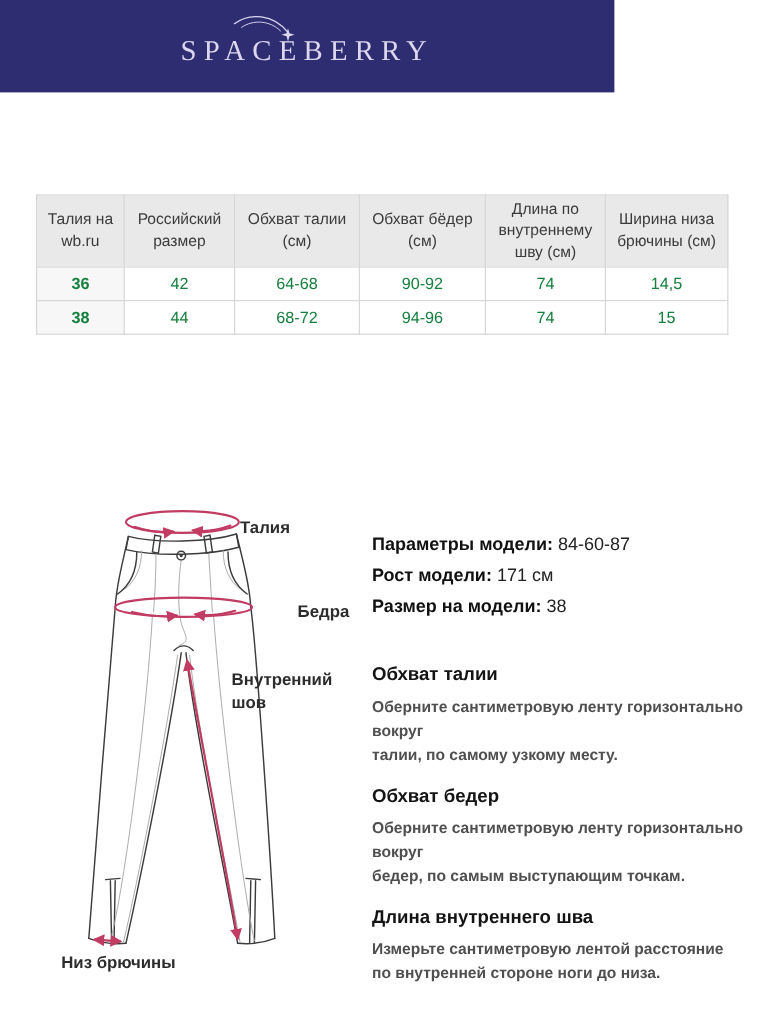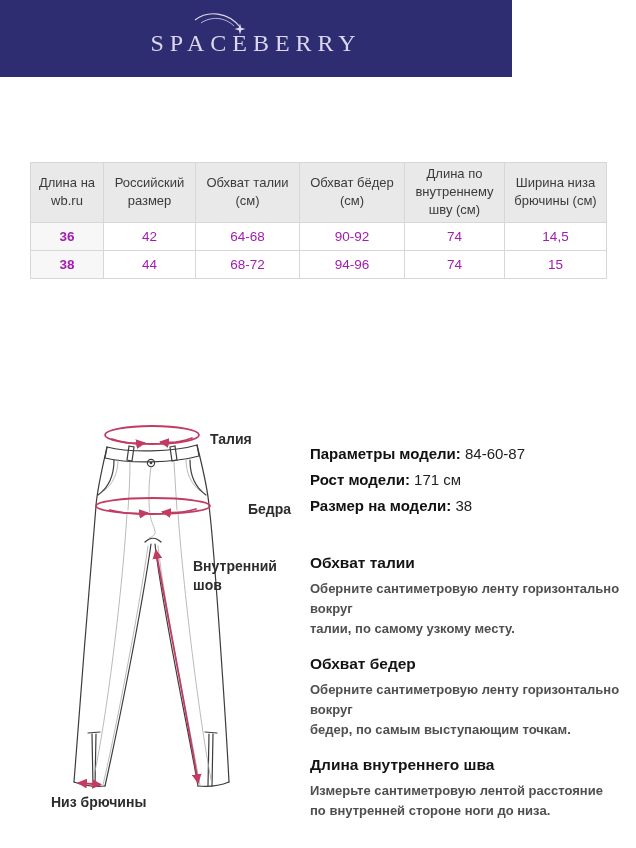--- a/index.html
+++ b/index.html
@@ -47,35 +47,35 @@
     font-size: 13px;
     font-weight: 400;
     color: #3b3b3b;
     line-height: 1.4;
     padding: 2px 4px;
   }
   table.size-table td {
     background: #ffffff;
     height: 28px;
     font-size: 13.5px;
-    color: #a21caf;
+    color: #15803d;
   }
   table.size-table td.first {
     background: #f7f7f7;
     font-weight: 700;
   }
 
   
   .diagram { position: absolute; left: 48px; top: 418px; width: 250px; height: 400px; }
   .diagram svg { position: absolute; left: 0; top: 0; }
   .dlabel {
     position: absolute;
     font-size: 14px; font-weight: 600; color: #2c2c2c; line-height: 1.35;
   }
-  .dlabel.waist  { left: 162px; top: 12px; }
+  .dlabel.waist  { left: 152px; top: 12px; }
   .dlabel.hips   { left: 160px; top: 82px; margin-left: 40px; }
   .dlabel.inseam { left: 145px; top: 139px; width: 100px; }
   .dlabel.hem    { left: 3px;  top: 375px; }
 
   
   .info { position: absolute; left: 310px; top: 441px; width: 332px; }
   .model-line { font-size: 15px; line-height: 26px; color: #222; }
   .model-line .lbl { font-weight: 700; color: #111; }
   .model-line .val { font-weight: 400; color: #222; }
   .sections { margin-top: 34px; }
@@ -111,21 +111,21 @@
     <colgroup>
       <col style="width:73px">
         <col style="width:92px">
         <col style="width:104px">
       <col style="width:105px">
         <col style="width:100px">
         <col style="width:102px">
     </colgroup>
     <thead>
       <tr>
-        <th>Длина на wb.ru</th>
+        <th>Талия на wb.ru</th>
         <th>Российский размер</th>
         <th>Обхват талии (см)</th>
         <th>Обхват бёдер (см)</th>
         <th>Длина по внутреннему шву (см)</th>
         <th>Ширина низа брючины (см)</th>
       </tr>
     </thead>
     <tbody>
       <tr>
         <td class="first">36</td>

